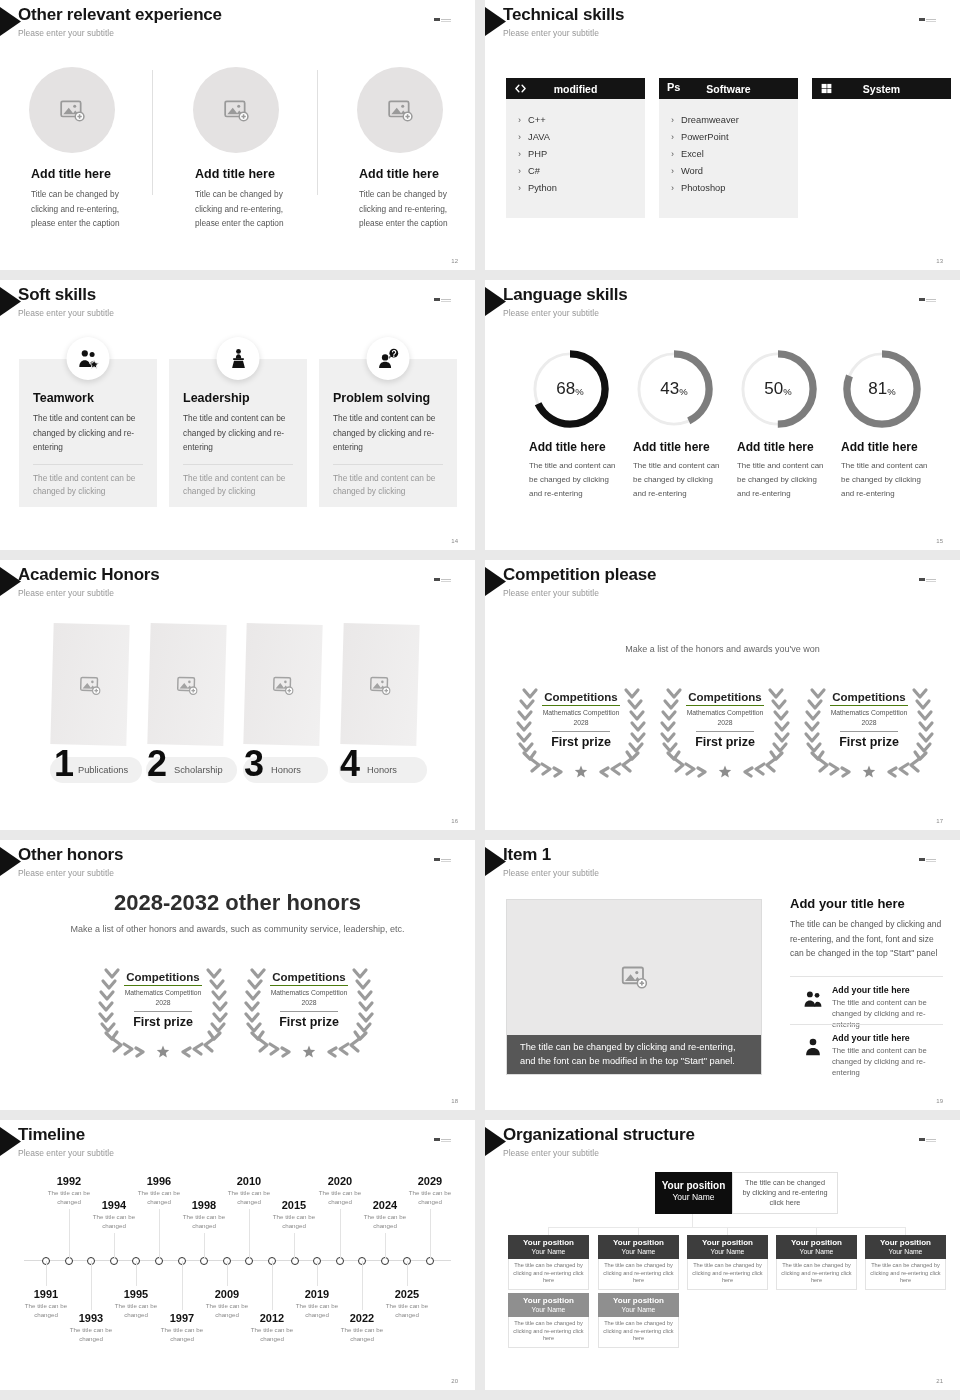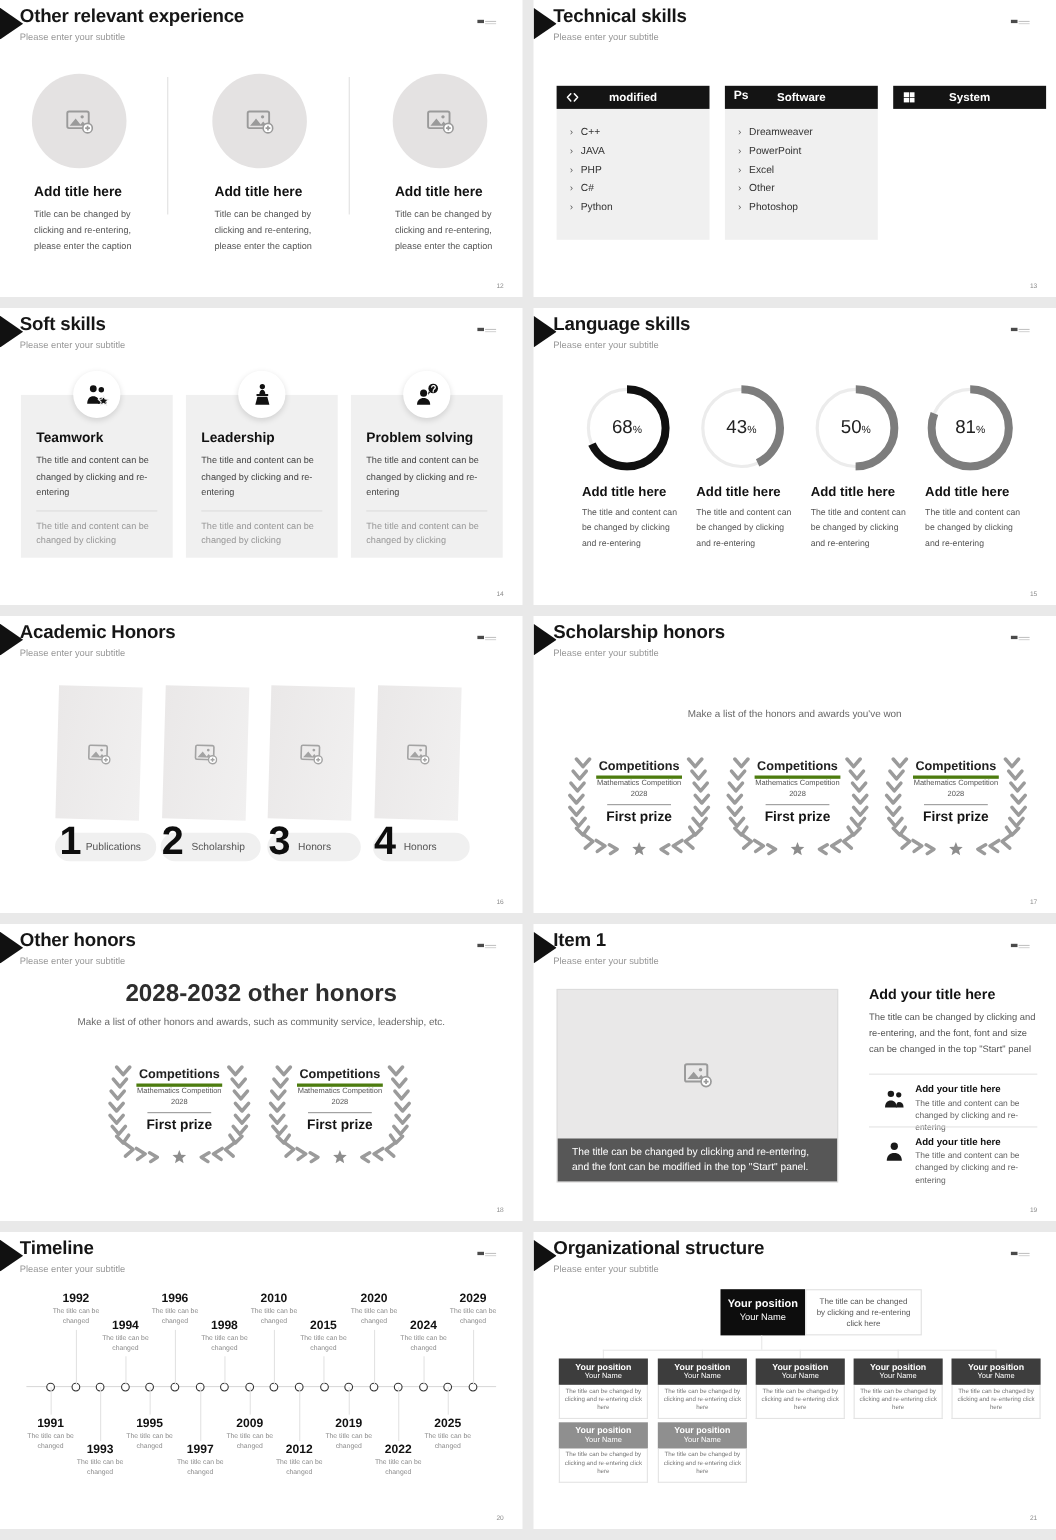--- a/index.html
+++ b/index.html
@@ -59,21 +59,21 @@
   .plab{display:block;padding-left:28px;font-size:9.3px;color:#555;line-height:26px;}
   .bignum{position:absolute;top:185px;font-size:36px;font-weight:900;color:#0d0d0d;line-height:38px;}
   
   .h2c{position:absolute;top:50px;left:0;width:100%;text-align:center;font-size:21px;font-weight:700;color:#2e2e2e;margin:0;}
   .h3c{position:absolute;top:84px;left:0;width:100%;text-align:center;font-size:9px;color:#666;}
   .badge{position:absolute;top:126px;width:132px;height:92px;}
   .laurel{position:absolute;left:0;top:0;width:132px;height:92px;}
   .lg path{fill:none;stroke:#9b9b9b;stroke-width:3.2;stroke-linecap:round;stroke-linejoin:round;}
   .lstar{fill:#8d8d8d;stroke:none;}
   .b-top{position:relative;margin-top:5px;text-align:center;font-size:11.5px;font-weight:700;color:#222;}
-  .b-top span{border-bottom:3px solid #4d7c0f;padding:0 2px 2px;}
+  .b-top span{border-bottom:1px solid #4d7c0f;padding:0 2px 2px;}
   .b-mid{position:relative;margin-top:5px;text-align:center;font-size:6.8px;color:#555;line-height:9px;}
   .b-mid2{margin-top:1px;}
   .b-hr{position:relative;width:58px;margin:4px auto 0;border-top:1px solid #9a9a9a;}
   .b-bot{position:relative;margin-top:3px;text-align:center;font-size:12.5px;font-weight:700;color:#151515;}
   
   .img19{position:absolute;left:21px;top:59px;width:256px;height:176px;background:#e9e8e8;border:1px solid #dcdcdc;box-sizing:border-box;}
   .img19 .phc{position:absolute;left:50%;top:63px;transform:translateX(-50%);width:27px;height:27px;color:#9a9a9a;}
   .cap19{position:absolute;left:0;bottom:0;width:100%;background:#575757;color:#fff;font-size:9.3px;line-height:13.5px;
     padding:6px 13px;box-sizing:border-box;}
   .r19t{position:absolute;left:305px;top:56px;width:153px;font-size:13px;font-weight:700;color:#111;}
@@ -254,21 +254,21 @@
     </div>
     <div class="panel" style="left:174px">
       <div class="ph13">
         <span class="ps">Ps</span>
         <span>Software</span>
       </div>
       <div class="pb13">
         <div class="pli"><span>Dreamweaver</span></div>
         <div class="pli"><span>PowerPoint</span></div>
         <div class="pli"><span>Excel</span></div>
-        <div class="pli"><span>Other</span></div>
+        <div class="pli"><span>Word</span></div>
         <div class="pli"><span>Photoshop</span></div>
       </div>
     </div>
     <div class="panel" style="left:327px">
       <div class="ph13">
         <svg class="pic">
             <use href="#ic-win"></use>
           </svg>
         <span>System</span>
       </div>
@@ -420,21 +420,21 @@
       </div>
     <div class="bignum" style="left:54px">1</div>
     <div class="bignum" style="left:147px">2</div>
     <div class="bignum" style="left:244px">3</div>
     <div class="bignum" style="left:340px">4</div>
     <div class="pg">16</div>
   </section>
 
   <section class="slide">
     <i class="arrow"></i>
-    <h2 class="s-title">Scholarship honors</h2>
+    <h2 class="s-title">Competition please</h2>
     <div class="s-sub">Please enter your subtitle</div>
     <div class="wm"><i class="wma"></i><i class="wmb"></i></div>
     <div class="h3c">Make a list of the honors and awards you've won</div>
     <div class="badge" style="left:30px">
       <svg class="laurel" viewBox="0 0 132 92">
           <use href="#laurel"></use>
         </svg>
       <div class="b-top"><span>Competitions</span></div>
       <div class="b-mid">Mathematics Competition</div>
       <div class="b-mid b-mid2">2028</div>

